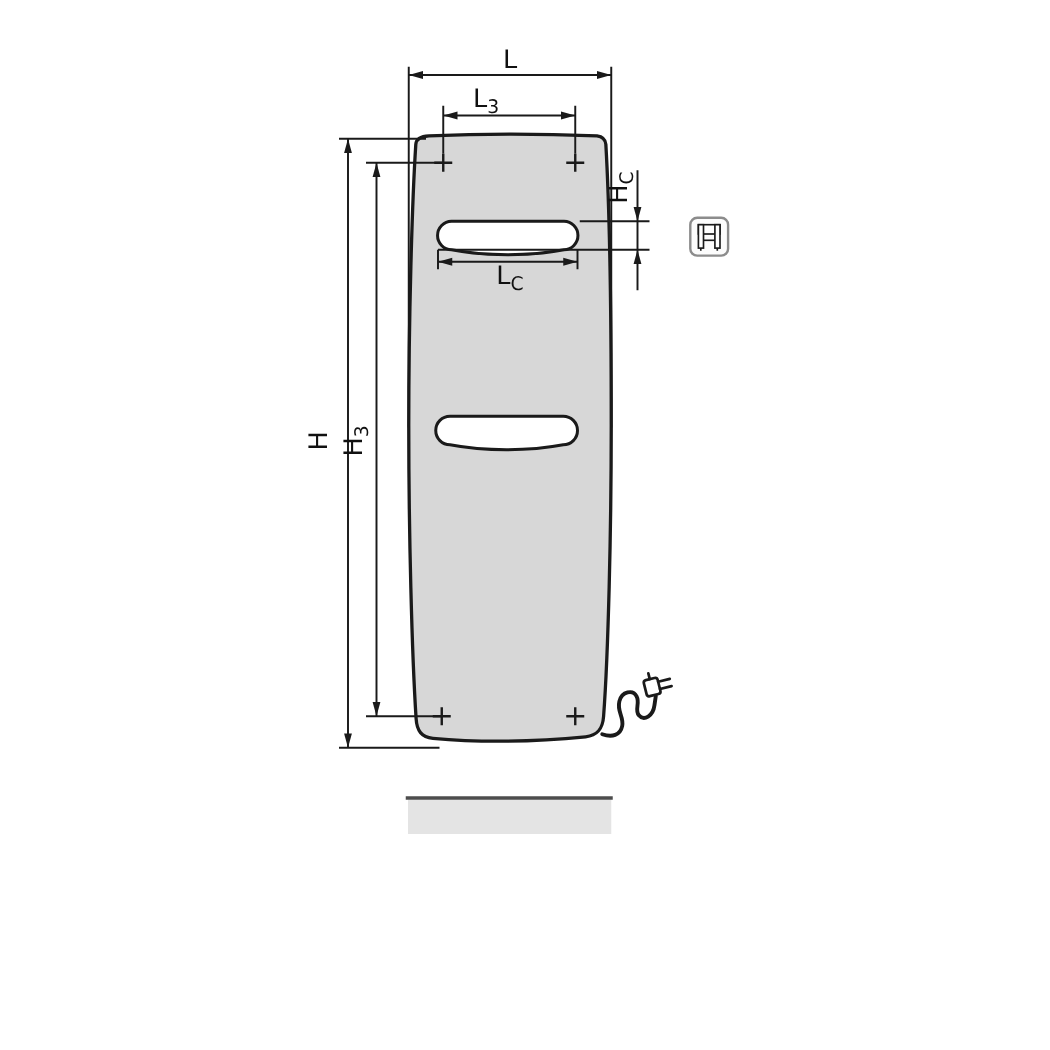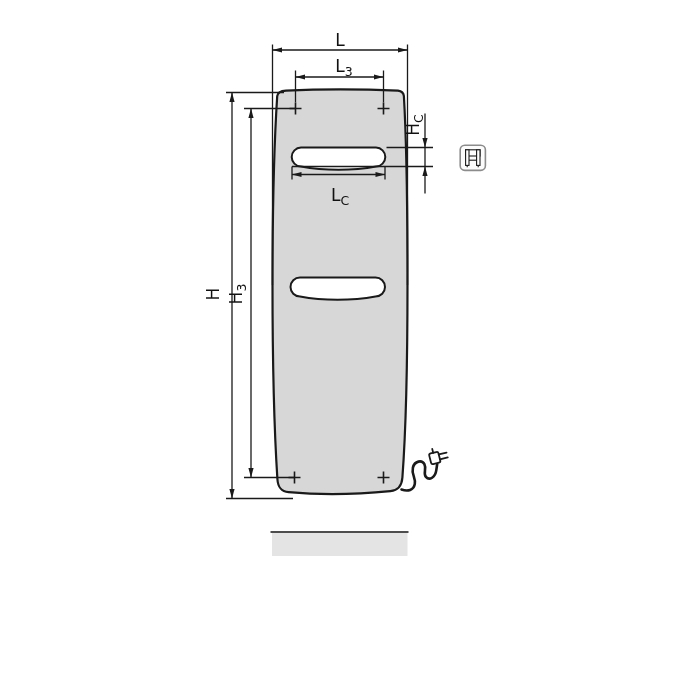--- a/index.html
+++ b/index.html
@@ -148,19 +148,19 @@
       <rect class="iconbox" x="460.2" y="145.2" width="25.2" height="25.2" rx="4.6"></rect>
       <rect class="iconln" x="465.6" y="149.8" width="14.4" height="6.2"></rect>
       <rect class="iconln" x="465.6" y="149.8" width="3.4" height="15.6"></rect>
       <rect class="iconln" x="476.6" y="149.8" width="3.4" height="15.6"></rect>
       <path class="iconln-open" d="M 469,160.2 H 476.6"></path>
       <path class="iconln-open" d="M 467.2,165.4 V 167.2 M 478.2,165.4 V 167.2"></path>
     </g>
   </svg>
 
   <div class="dim-label" style="left:340px;top:42px"><span>L</span><span class="sub"></span></div>
-  <div class="dim-label" style="left:344px;top:68px"><span>L</span><span class="sub">3</span></div>
-  <div class="dim-label" style="left:340px;top:197px"><span>L</span><span class="sub">C</span></div>
+  <div class="dim-label" style="left:324px;top:68px"><span>L</span><span class="sub">3</span></div>
+  <div class="dim-label" style="left:340px;top:186px"><span>L</span><span class="sub">C</span></div>
   <div class="dim-label rot" style="left:215px;top:294px"><span>H</span><span class="sub"></span></div>
   <div class="dim-label rot" style="left:238px;top:294px"><span>H</span><span class="sub">3</span></div>
   <div class="dim-label rot" style="left:415px;top:125px"><span>H</span><span class="sub">C</span></div>
 
 </div>
 
 </body></html>

